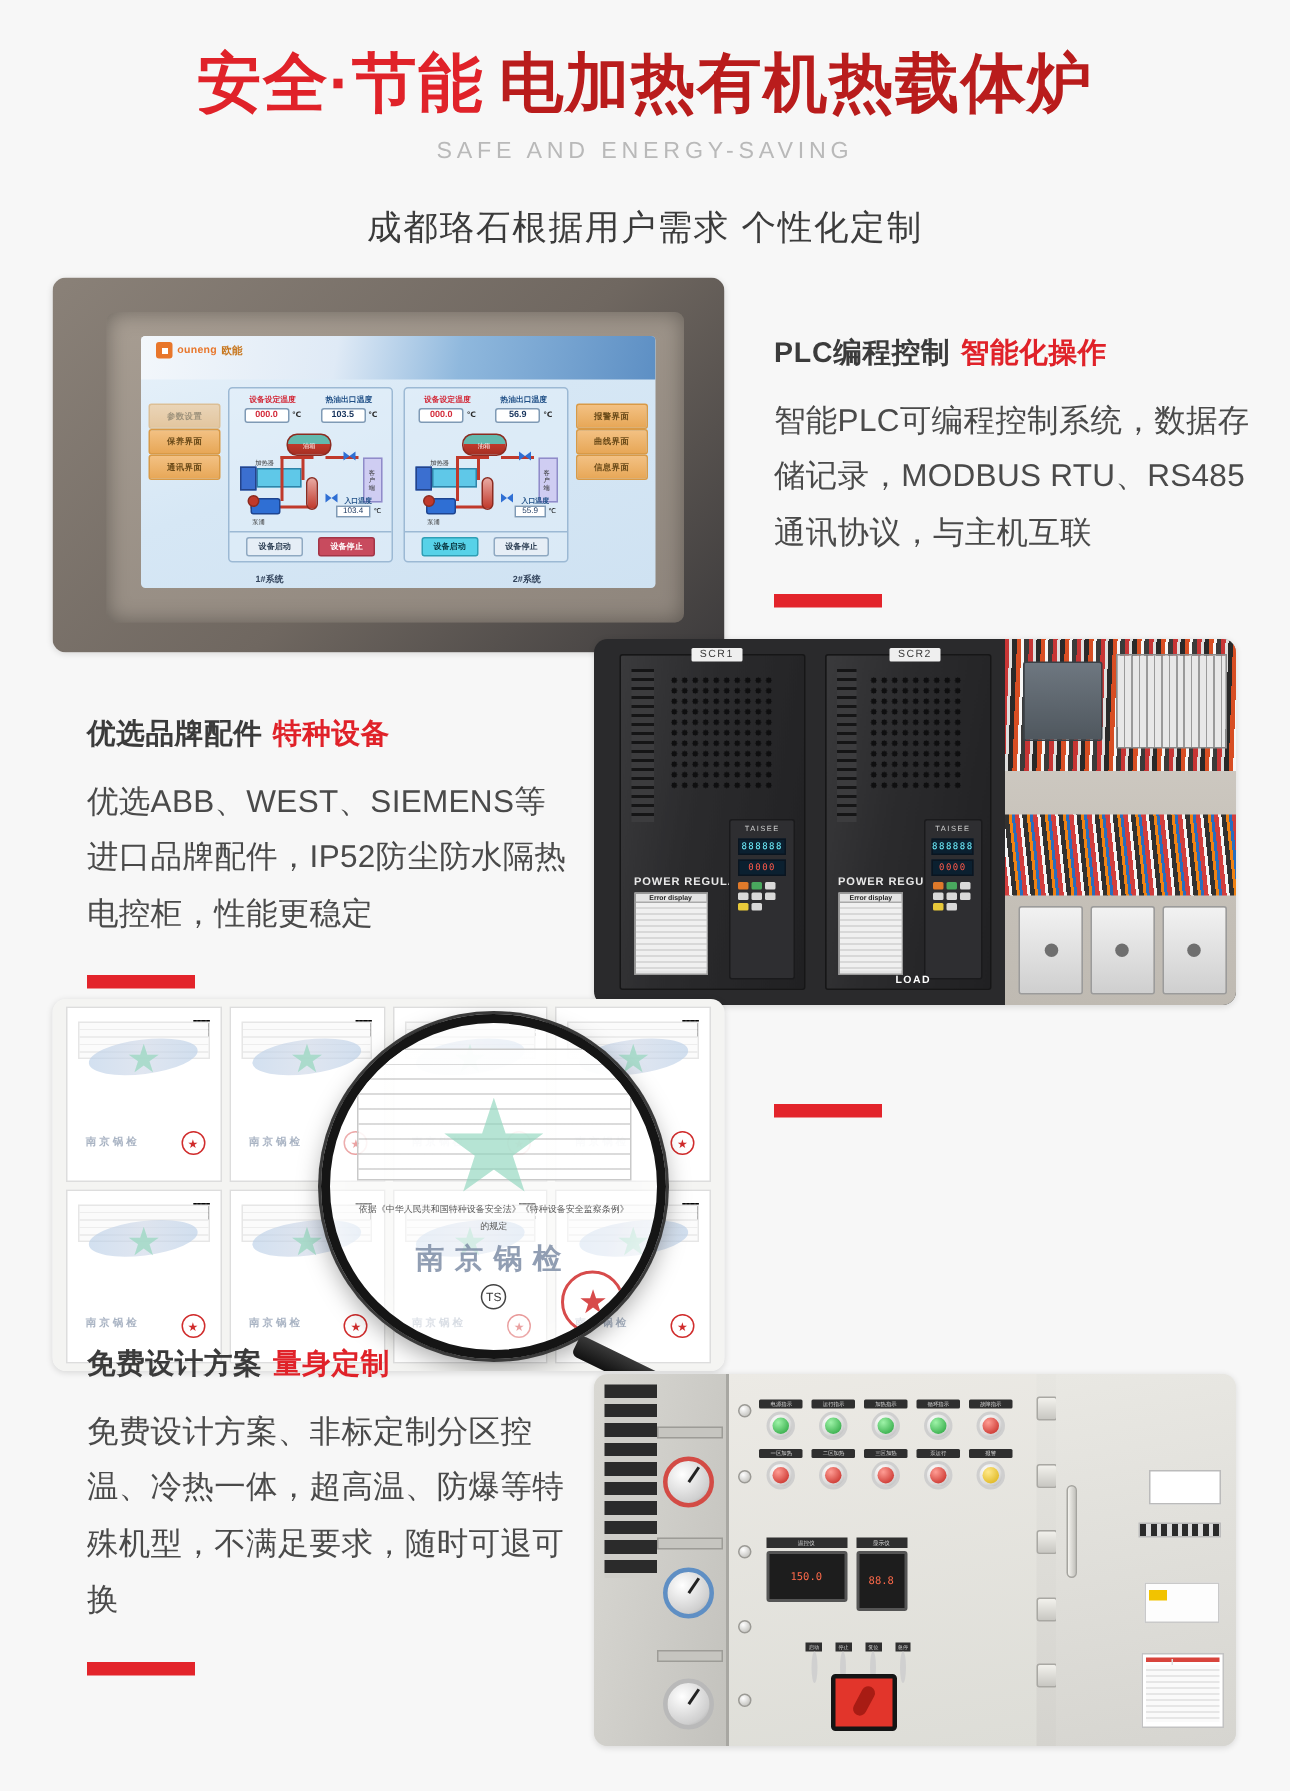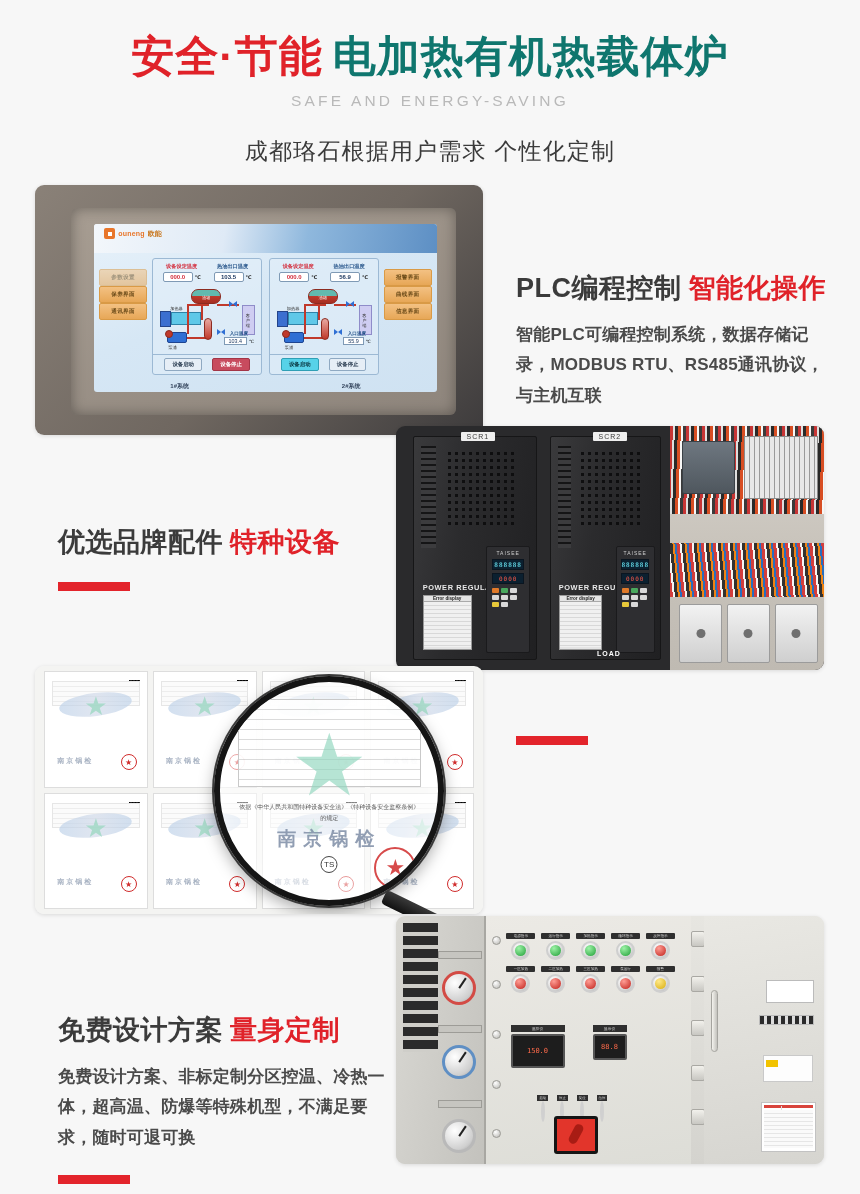--- a/index.html
+++ b/index.html
@@ -8,40 +8,40 @@
     background:#f7f7f7;
     font-family:"Liberation Sans","DejaVu Sans",sans-serif;
     overflow:hidden;
   }
   .page{ position:relative; width:860px; height:1194px; background:#f7f7f7; }
 
   
   .header{ padding-top:34px; text-align:center; }
   .title-line{ font-size:43px; font-weight:bold; line-height:1.05; letter-spacing:1px; white-space:nowrap; }
   .title-red{ color:#E02229; }
-  .title-dark{ color:#0f766e; margin-left:10px; }
+  .title-dark{ color:#b91c1c; margin-left:10px; }
   .subtitle-en{
     margin-top:13px; font-size:15.5px; color:#b9b9b9;
     letter-spacing:3.2px; font-weight:400;
   }
   .subtitle-cn{
     margin-top:26px; font-size:23px; color:#3b3b3b; letter-spacing:1.2px;
   }
   .photo{
     position:absolute; border-radius:9px; overflow:hidden;
     box-shadow:0 1px 4px rgba(0,0,0,.12);
   }
   .txt{ position:absolute; }
   .txt h3{
-    font-size:27px; font-weight:bold; color:#3b3b3b;
-    letter-spacing:.5px; white-space:nowrap; margin-bottom:14px;margin-top:48px;
+    font-size:19px; font-weight:bold; color:#3b3b3b;
+    letter-spacing:.5px; white-space:nowrap; margin-bottom:14px;
   }
   .txt h3 .hl{ color:#E02229; margin-left:7px; }
   .txt p{
-    font-size:17px; line-height:1.78; color:#4a4a4a; letter-spacing:.2px;font-weight:bold;
+    font-size:21px; line-height:1.78; color:#4a4a4a; letter-spacing:.2px;
   }
   .rule{ margin-top:22px; width:72px; height:9px; background:#E3242B; }
 
   
   .hmi-outer{ position:absolute; inset:0; background:linear-gradient(135deg,#8a8178 0%,#6f6760 55%,#3d3b3c 100%); }
   .hmi-bezel{
     position:absolute; left:8%; top:9%; right:6%; bottom:8%;
     background:linear-gradient(160deg,#a79d92,#8e857c);
     border-radius:6px;
     box-shadow:inset 0 0 14px rgba(0,0,0,.35);
@@ -374,31 +374,31 @@
   .lamp .bulb{
     width:19px; height:19px; border-radius:50%; margin:0 auto;
     background:radial-gradient(circle at 35% 30%,#fff,#dcdcdc 60%,#a9a9a9);
     border:2px solid #cfcfcf; display:flex; align-items:center; justify-content:center;
   }
   .lamp .bulb i{ width:11px; height:11px; border-radius:50%; display:block; }
   .i-green{ background:radial-gradient(circle at 35% 30%,#9ef3a8,#1f9e36); }
   .i-red{ background:radial-gradient(circle at 35% 30%,#ff9d94,#c0201a); }
   .i-yellow{ background:radial-gradient(circle at 35% 30%,#ffe98a,#d9ad0c); }
   .meters{
-    position:absolute; left:12%; top:44%; display:flex; gap:28px; align-items:flex-start;
+    position:absolute; left:12%; top:44%; display:flex; gap:6px; align-items:flex-start;
   }
   .meter .mcap{
     font-size:3.8px; background:#2f2f2f; color:#ddd; padding:1px 4px; display:block;
     text-align:center; margin-bottom:2px;
   }
   .meter .face{
     width:54px; height:34px; background:#1d1d1d; border:2px solid #555; border-radius:2px;
     display:flex; align-items:center; justify-content:center;
   }
-  .meter.small .face{ width:34px; height:26px; }
+  .meter.small .face{ width:34px; height:40px; }
   .meter .face span{ color:#ff6a4a; font-size:7px; font-family:"DejaVu Sans Mono",monospace; }
   .pbtns{
     position:absolute; left:25%; top:72%; display:flex; gap:9px;
   }
   .pbtn{ text-align:center; }
   .pbtn .pc{ font-size:3.4px; background:#2f2f2f; color:#ddd; padding:1px 2px; display:block; margin-bottom:2px; }
   .pbtn .pb{
     width:21px; height:21px; border-radius:50%;
     border:2px solid #d0d0d0; margin:0 auto;
   }
@@ -696,20 +696,21 @@
         </div>
         <div class="load-tag">LOAD</div>
       </div>
     </div>
   </div>
 
   <div class="txt" style="left:58px; top:476px; width:320px;">
     <h3>
       <span>优选品牌配件</span><span class="hl">特种设备</span>
     </h3>
+    <p>优选ABB、WEST、SIEMENS等进口品牌配件，IP52防尘防水隔热电控柜，性能更稳定</p>
     <div class="rule"></div>
   </div>
 
   <div class="photo" style="left:35px; top:666px; width:448px; height:248px;">
     <div class="cert-bg">
       <div class="cert-grid">
         <div class="cert">
           <div class="qr"></div>
             <div class="tbl"></div>
             <div class="swoosh"></div>
@@ -917,21 +918,21 @@
       <div class="bolts">
         <i style="left:22.5%; top:8%;"></i>
           <i style="left:22.5%; top:26%;"></i>
         <i style="left:22.5%; top:46%;"></i>
           <i style="left:22.5%; top:66%;"></i>
         <i style="left:22.5%; top:86%;"></i>
       </div>
     </div>
   </div>
 
-  <div class="txt" style="left:58px; top:964px; width:330px;">
+  <div class="txt" style="left:58px; top:896px; width:330px;">
     <h3>
       <span>免费设计方案</span><span class="hl">量身定制</span>
     </h3>
     <p>免费设计方案、非标定制分区控温、冷热一体，超高温、防爆等特殊机型，不满足要求，随时可退可换</p>
     <div class="rule"></div>
   </div>
 
 </div>
 
 </body></html>

